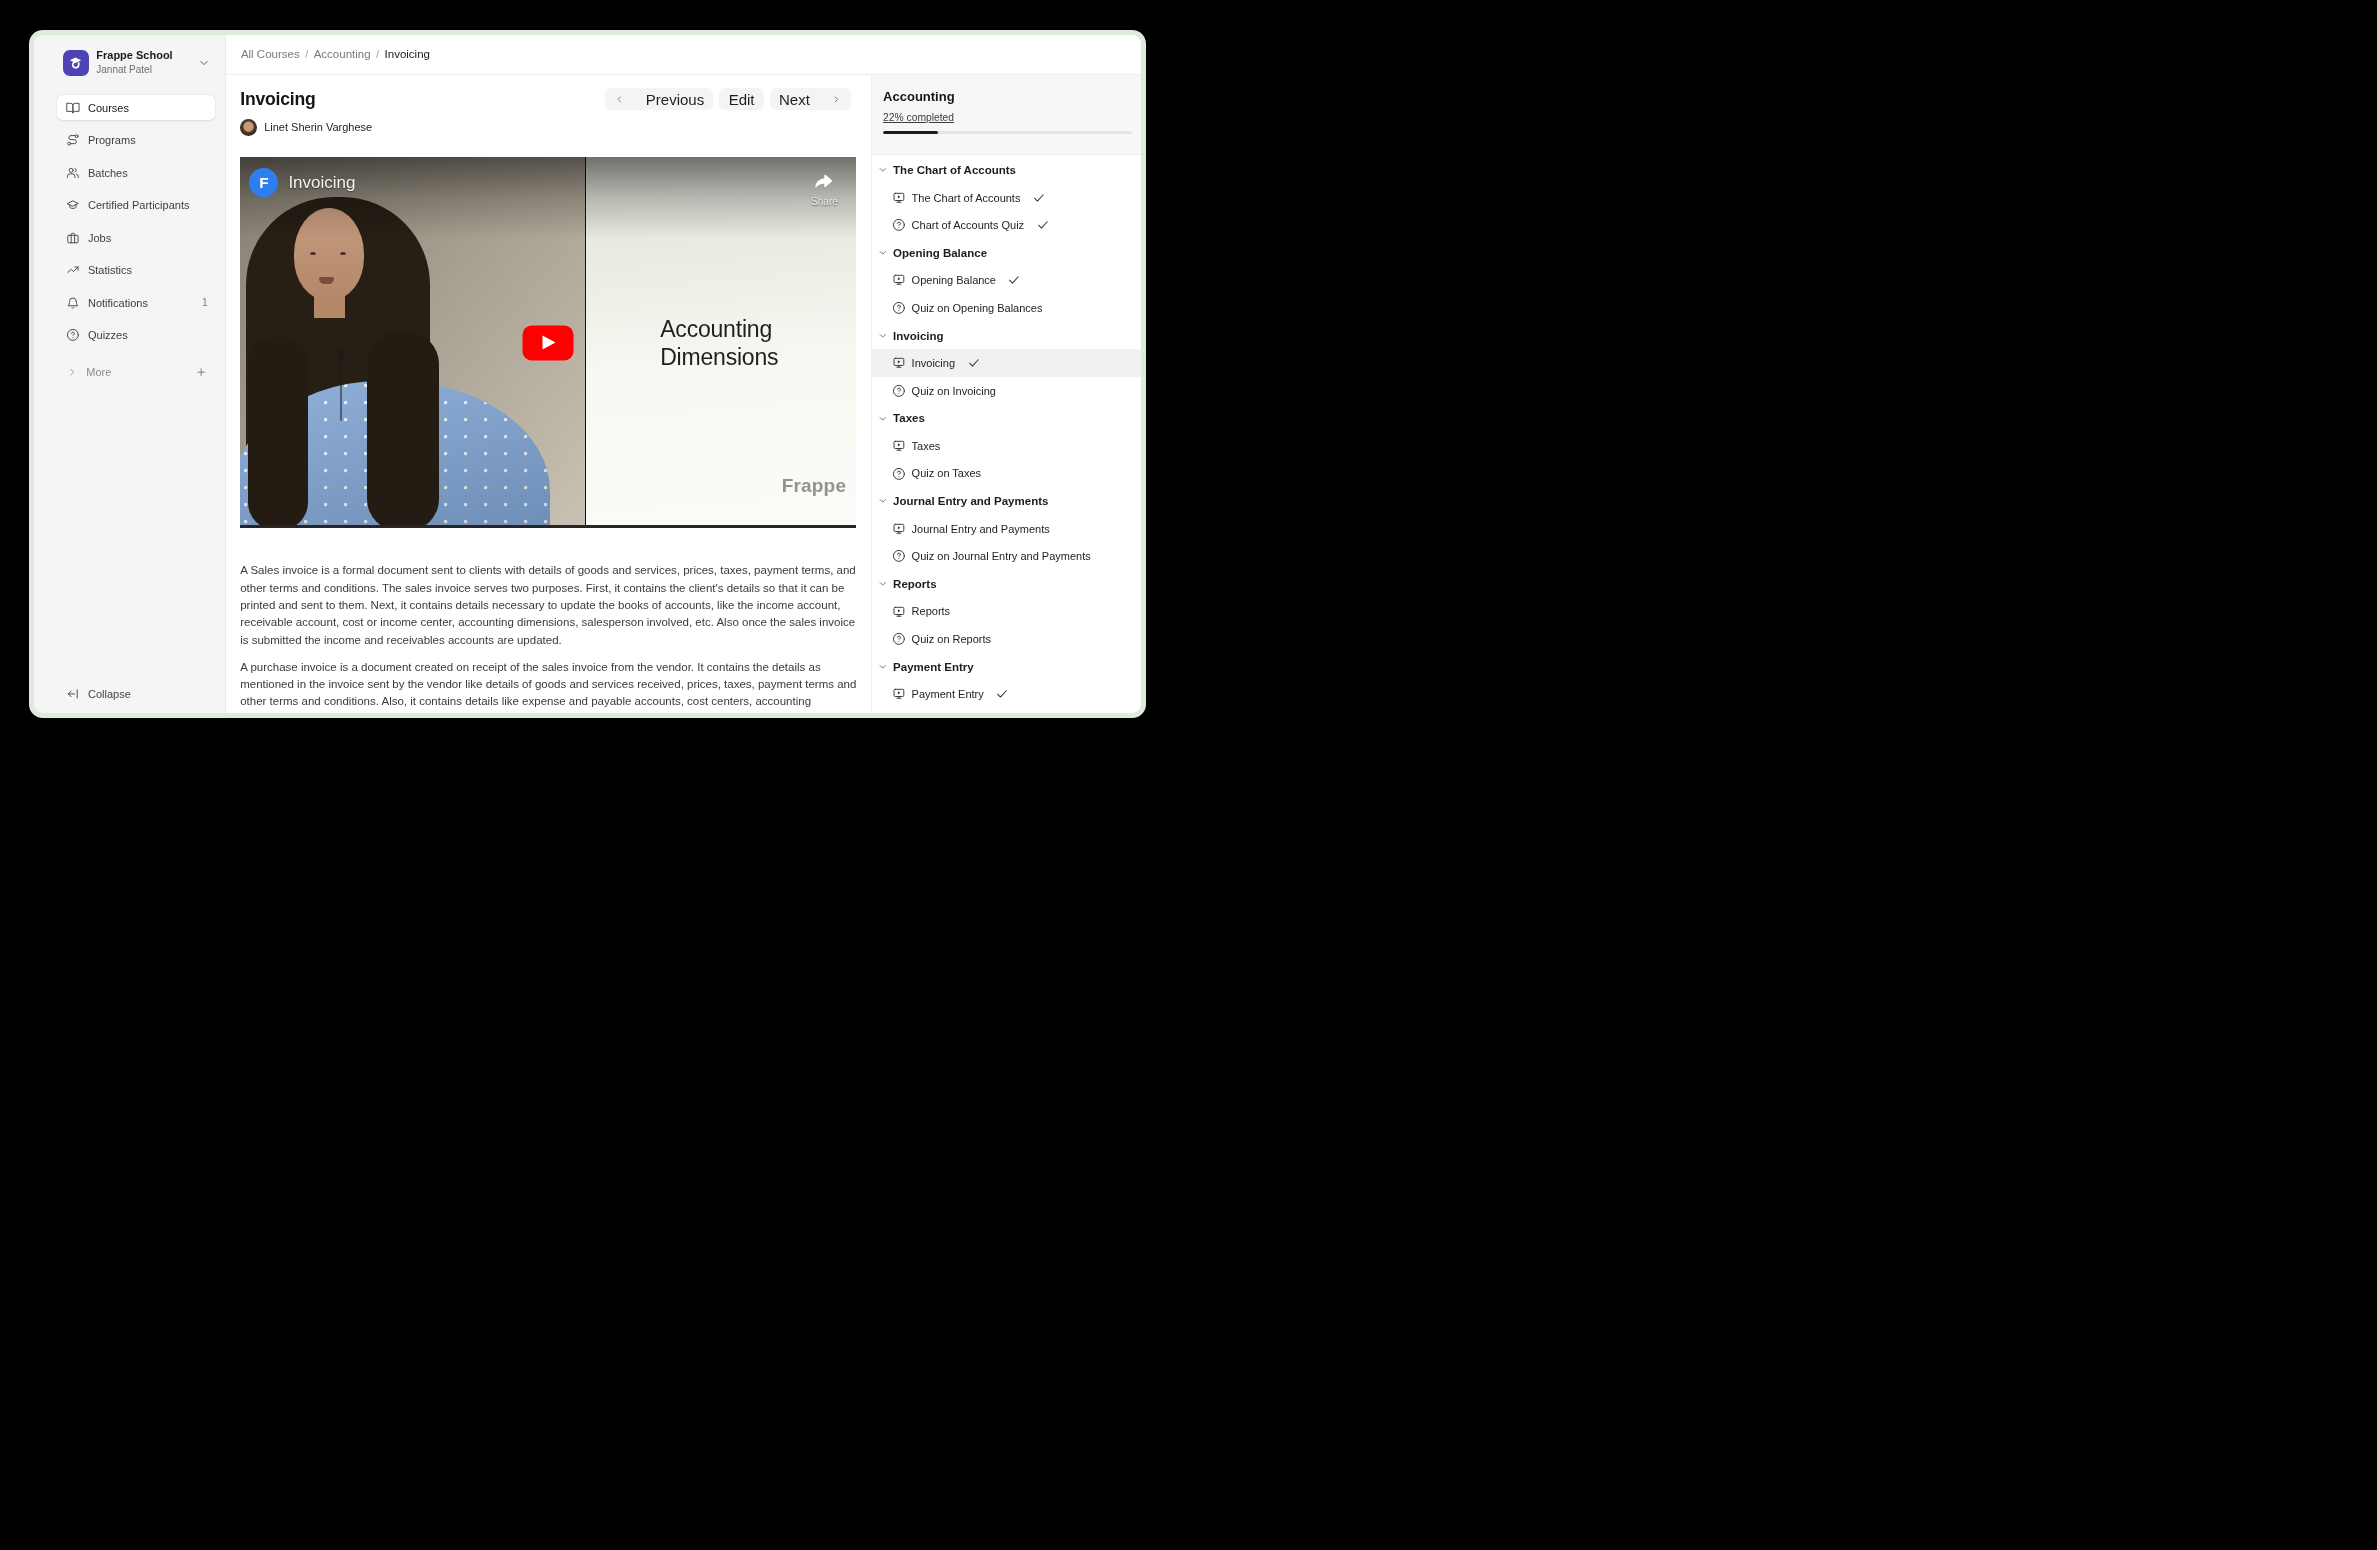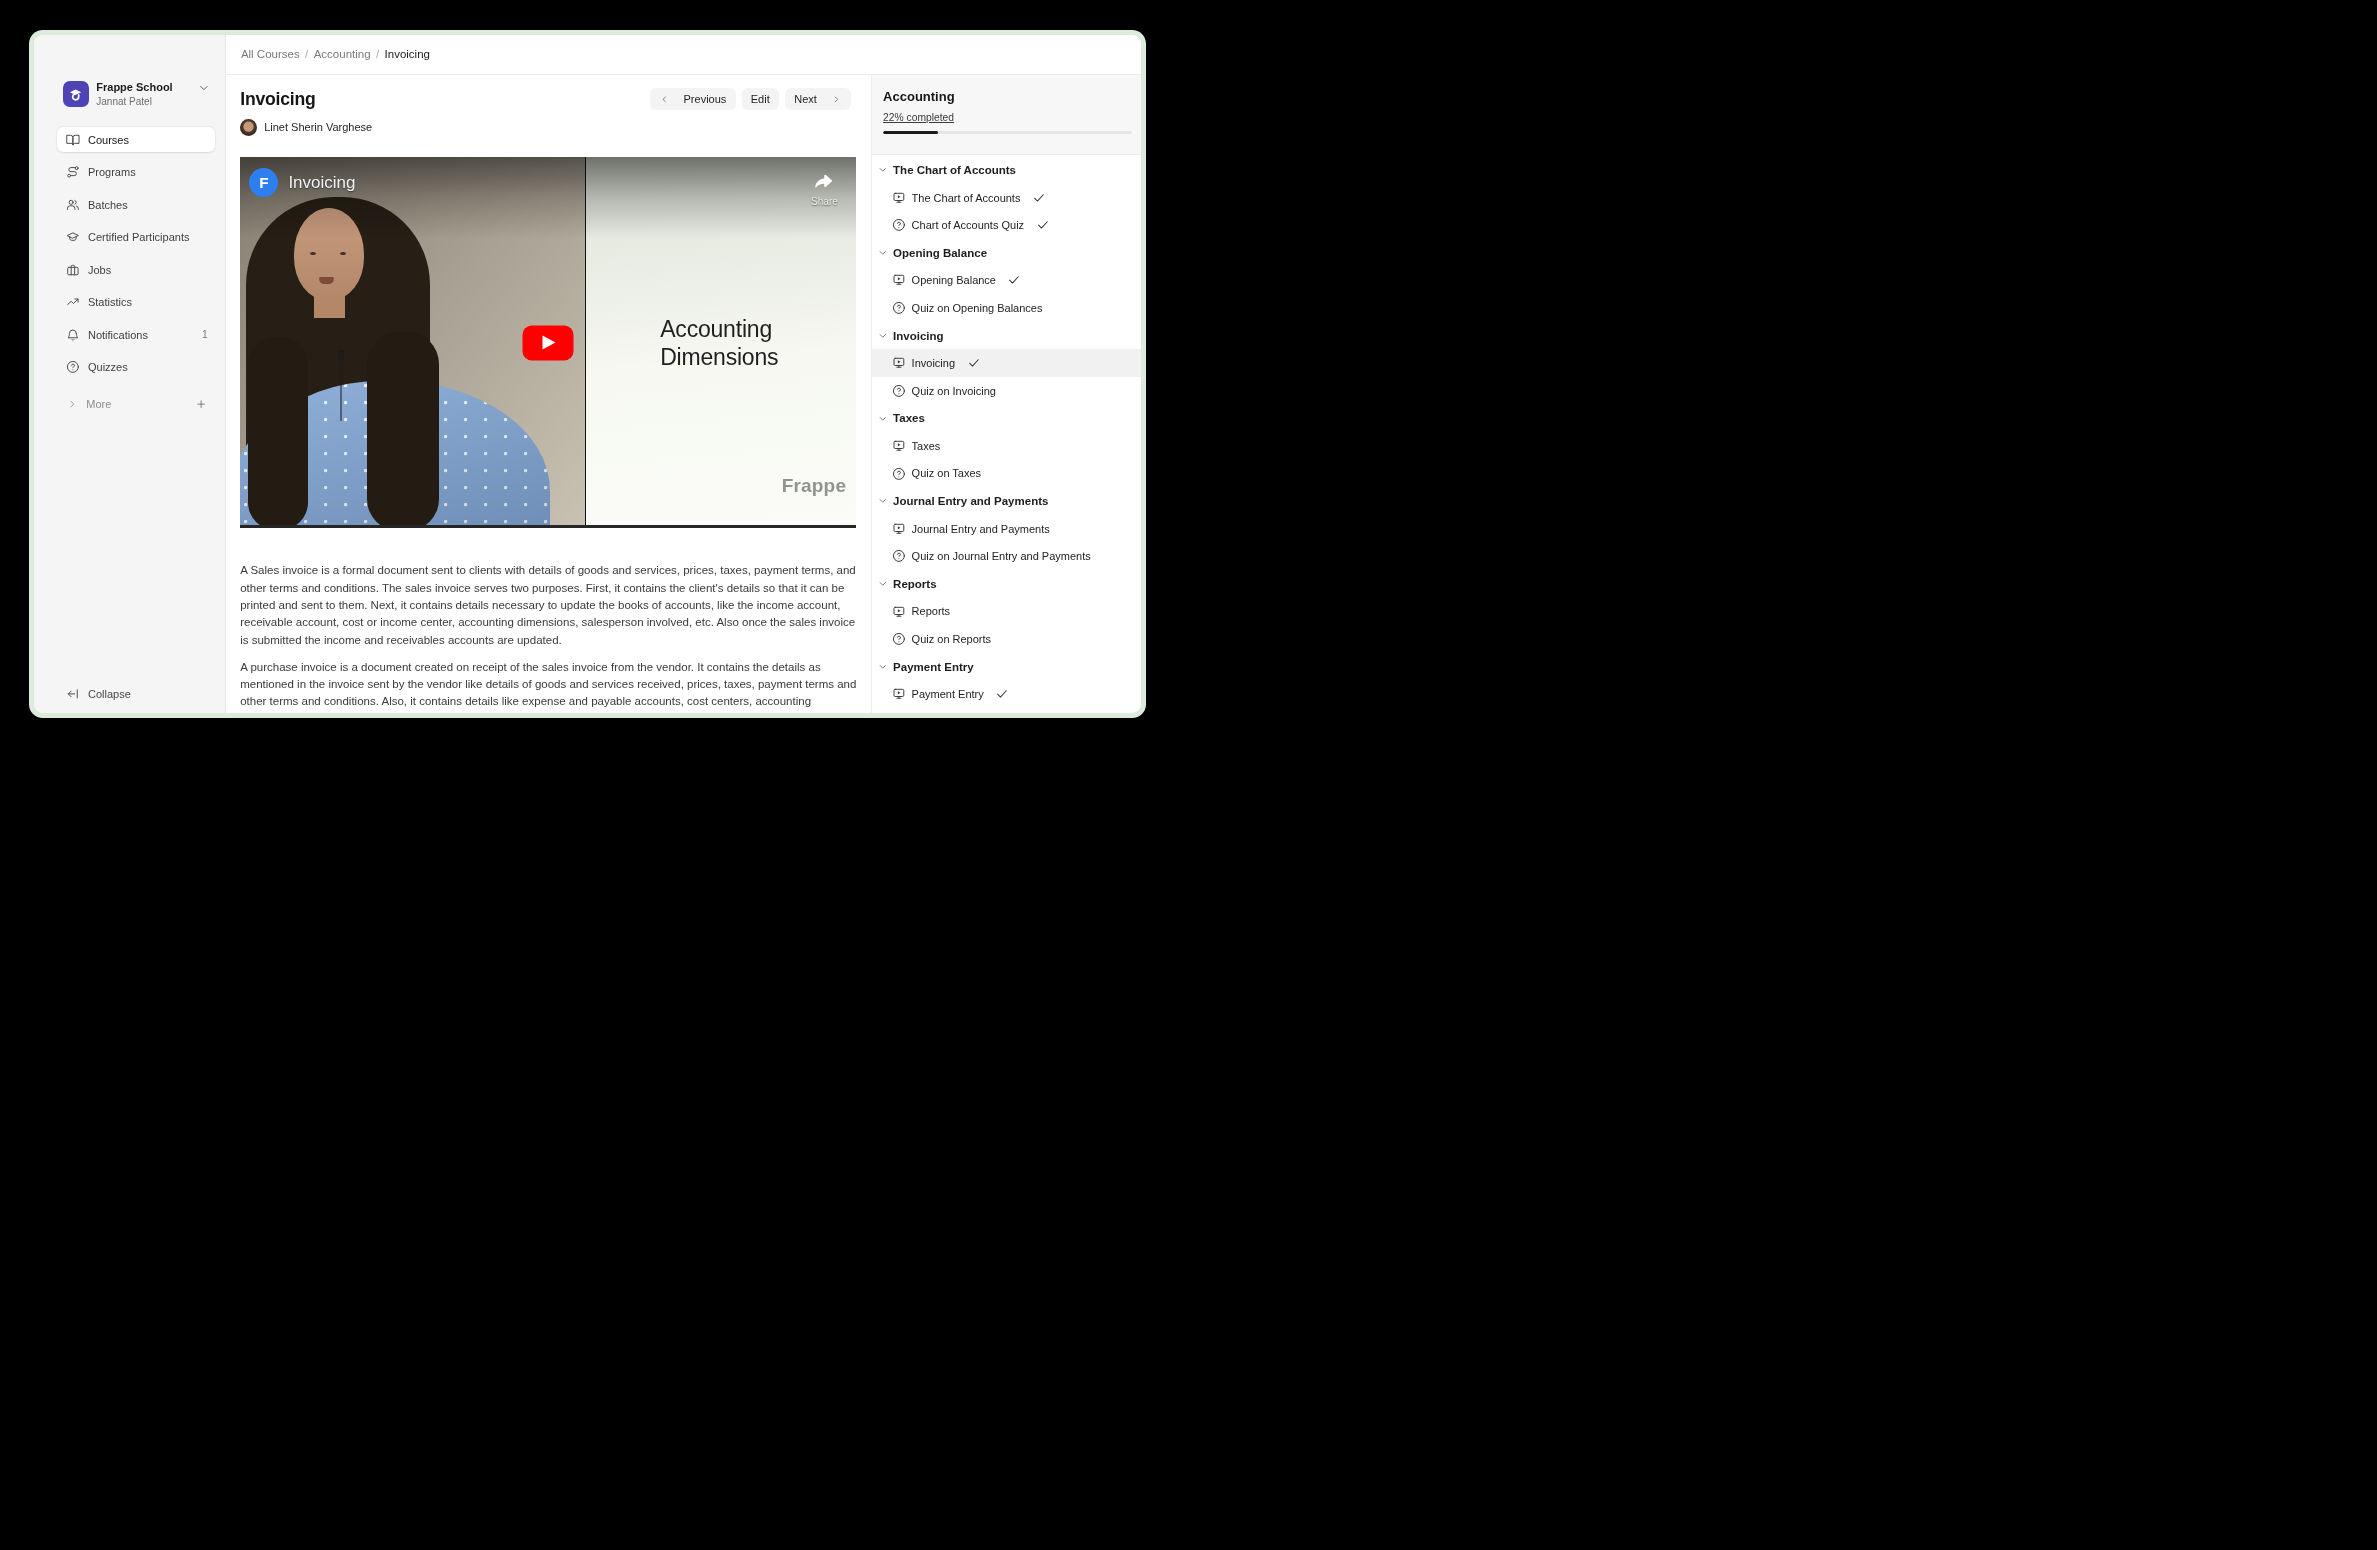--- a/index.html
+++ b/index.html
@@ -13,21 +13,21 @@
   }
   .window {
     position:absolute; left:29px; top:30px; width:1117px; height:688px;
     background:#dcebdc; border-radius:13.8px; padding:4.6px;
     box-shadow:0 9.2px 34px rgba(0,0,0,.55);
   }
   .app { width:100%; height:100%; background:#fff; border-radius:9.2px; overflow:hidden; display:flex; }
 
   
   .sidebar { width:192px; background:#f4f5f4; border-right:0.8px solid #e9eae9; display:flex; flex-direction:column; flex:none; }
-  .side-header { display:flex; align-items:flex-start; padding:14.6px 13.8px 11.5px 29px; gap:7.7px;margin-top:32px; }
+  .side-header { display:flex; align-items:center; padding:14.6px 13.8px 11.5px 29px; gap:7.7px; }
   .logo { width:26px; height:26px; border-radius:6.9px; background:#4d43b5; display:flex; align-items:center; justify-content:center; flex:none; }
   .logo svg { width:17px; height:17px; }
   .school-meta { line-height:1.2; min-width:0; }
   .school-name { font-size:11px; font-weight:700; color:#1c1c1c; white-space:nowrap; }
   .user-name { font-size:10px; color:#6e6e6e; margin-top:1.5px; white-space:nowrap; }
   .side-chevron { margin-left:auto; color:#5a5a5a; }
   .icn { display:inline-flex; align-items:center; justify-content:center; flex:none; }
   .icn svg { width:13.8px; height:13.8px; display:block; }
   .side-menu { padding:0 9.2px 0 23px; }
   .side-item { height:24.5px; display:flex; align-items:center; gap:8.4px; padding:0 7.7px 0 9.2px; border-radius:6.1px; color:#3f3f3f; font-size:11px; cursor:default;margin-top:8px; }
@@ -47,21 +47,21 @@
   .crumb { color:#7a7a7a; margin-right:5.4px; }
   .crumb-sep { color:#a8a8a8; margin-right:5.4px; }
   .crumb-current { color:#1c1c1c; font-weight:500; }
   .content-row { flex:1; display:flex; min-height:0; }
 
   
   .main { flex:1; background:#fff; padding:0 14.6px; overflow:hidden; min-width:0; }
   .page-head { margin-top:13px; height:23px; display:flex; align-items:center; }
   .page-title { font-size:17.6px; font-weight:700; color:#161616; letter-spacing:-0.2px; }
   .head-actions { margin-left:auto; display:flex; gap:6.1px; margin-right:6.1px; }
-  .btn { height:21.4px; border:none; background:#f3f4f3; border-radius:6.1px; display:flex; align-items:center; gap:14px; padding:0 9.2px; font-size:11px; color:#1f1f1f; font-family:inherit; cursor:pointer; }
+  .btn { height:21.4px; border:none; background:#f3f4f3; border-radius:6.1px; display:flex; align-items:center; gap:21px; padding:0 9.2px; font-size:15px; color:#1f1f1f; font-family:inherit; cursor:pointer; }
   .btn .icn { color:#6f6f6f; }
   .btn .icn svg { width:10.7px; height:10.7px; }
   .author-row { margin-top:8.4px; height:17px; display:flex; align-items:center; gap:7px; }
   .avatar { width:17px; height:17px; border-radius:50%; flex:none;
     background: radial-gradient(circle at 50% 45%, #c79a7a 0 36%, #54402f 44%, #2b2016 75%); }
   .author-name { font-size:11px; color:#1f1f1f; }
 
   
   .video { margin-top:21.4px; width:616px; height:371px; position:relative; overflow:hidden; background:#111; cursor:pointer; }
   .photo { position:absolute; left:0; top:0; width:345px; height:100%; overflow:hidden;

